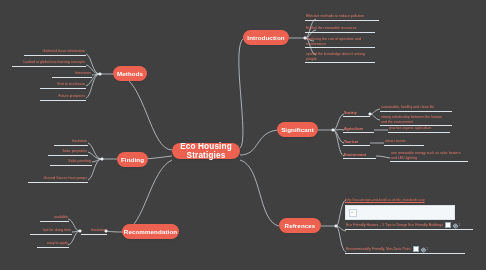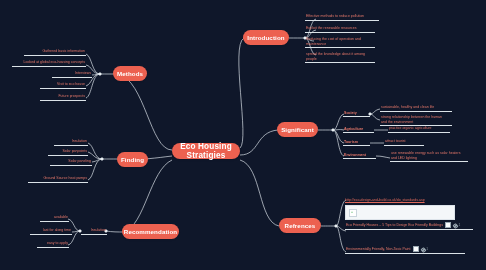--- a/index.html
+++ b/index.html
@@ -4,21 +4,21 @@
 <style>
   html, body {
     margin: 0;
     padding: 0;
     background: #eef2f5;
   }
   #canvas {
     position: relative;
     width: 486px;
     height: 270px;
-    background: #0f172a;
+    background: #404040;
     font-family: "Liberation Sans", sans-serif;
     overflow: hidden;
   }
   #edges {
     position: absolute;
     left: 0; top: 0;
     width: 486px;
     height: 270px;
     pointer-events: none;
   }

